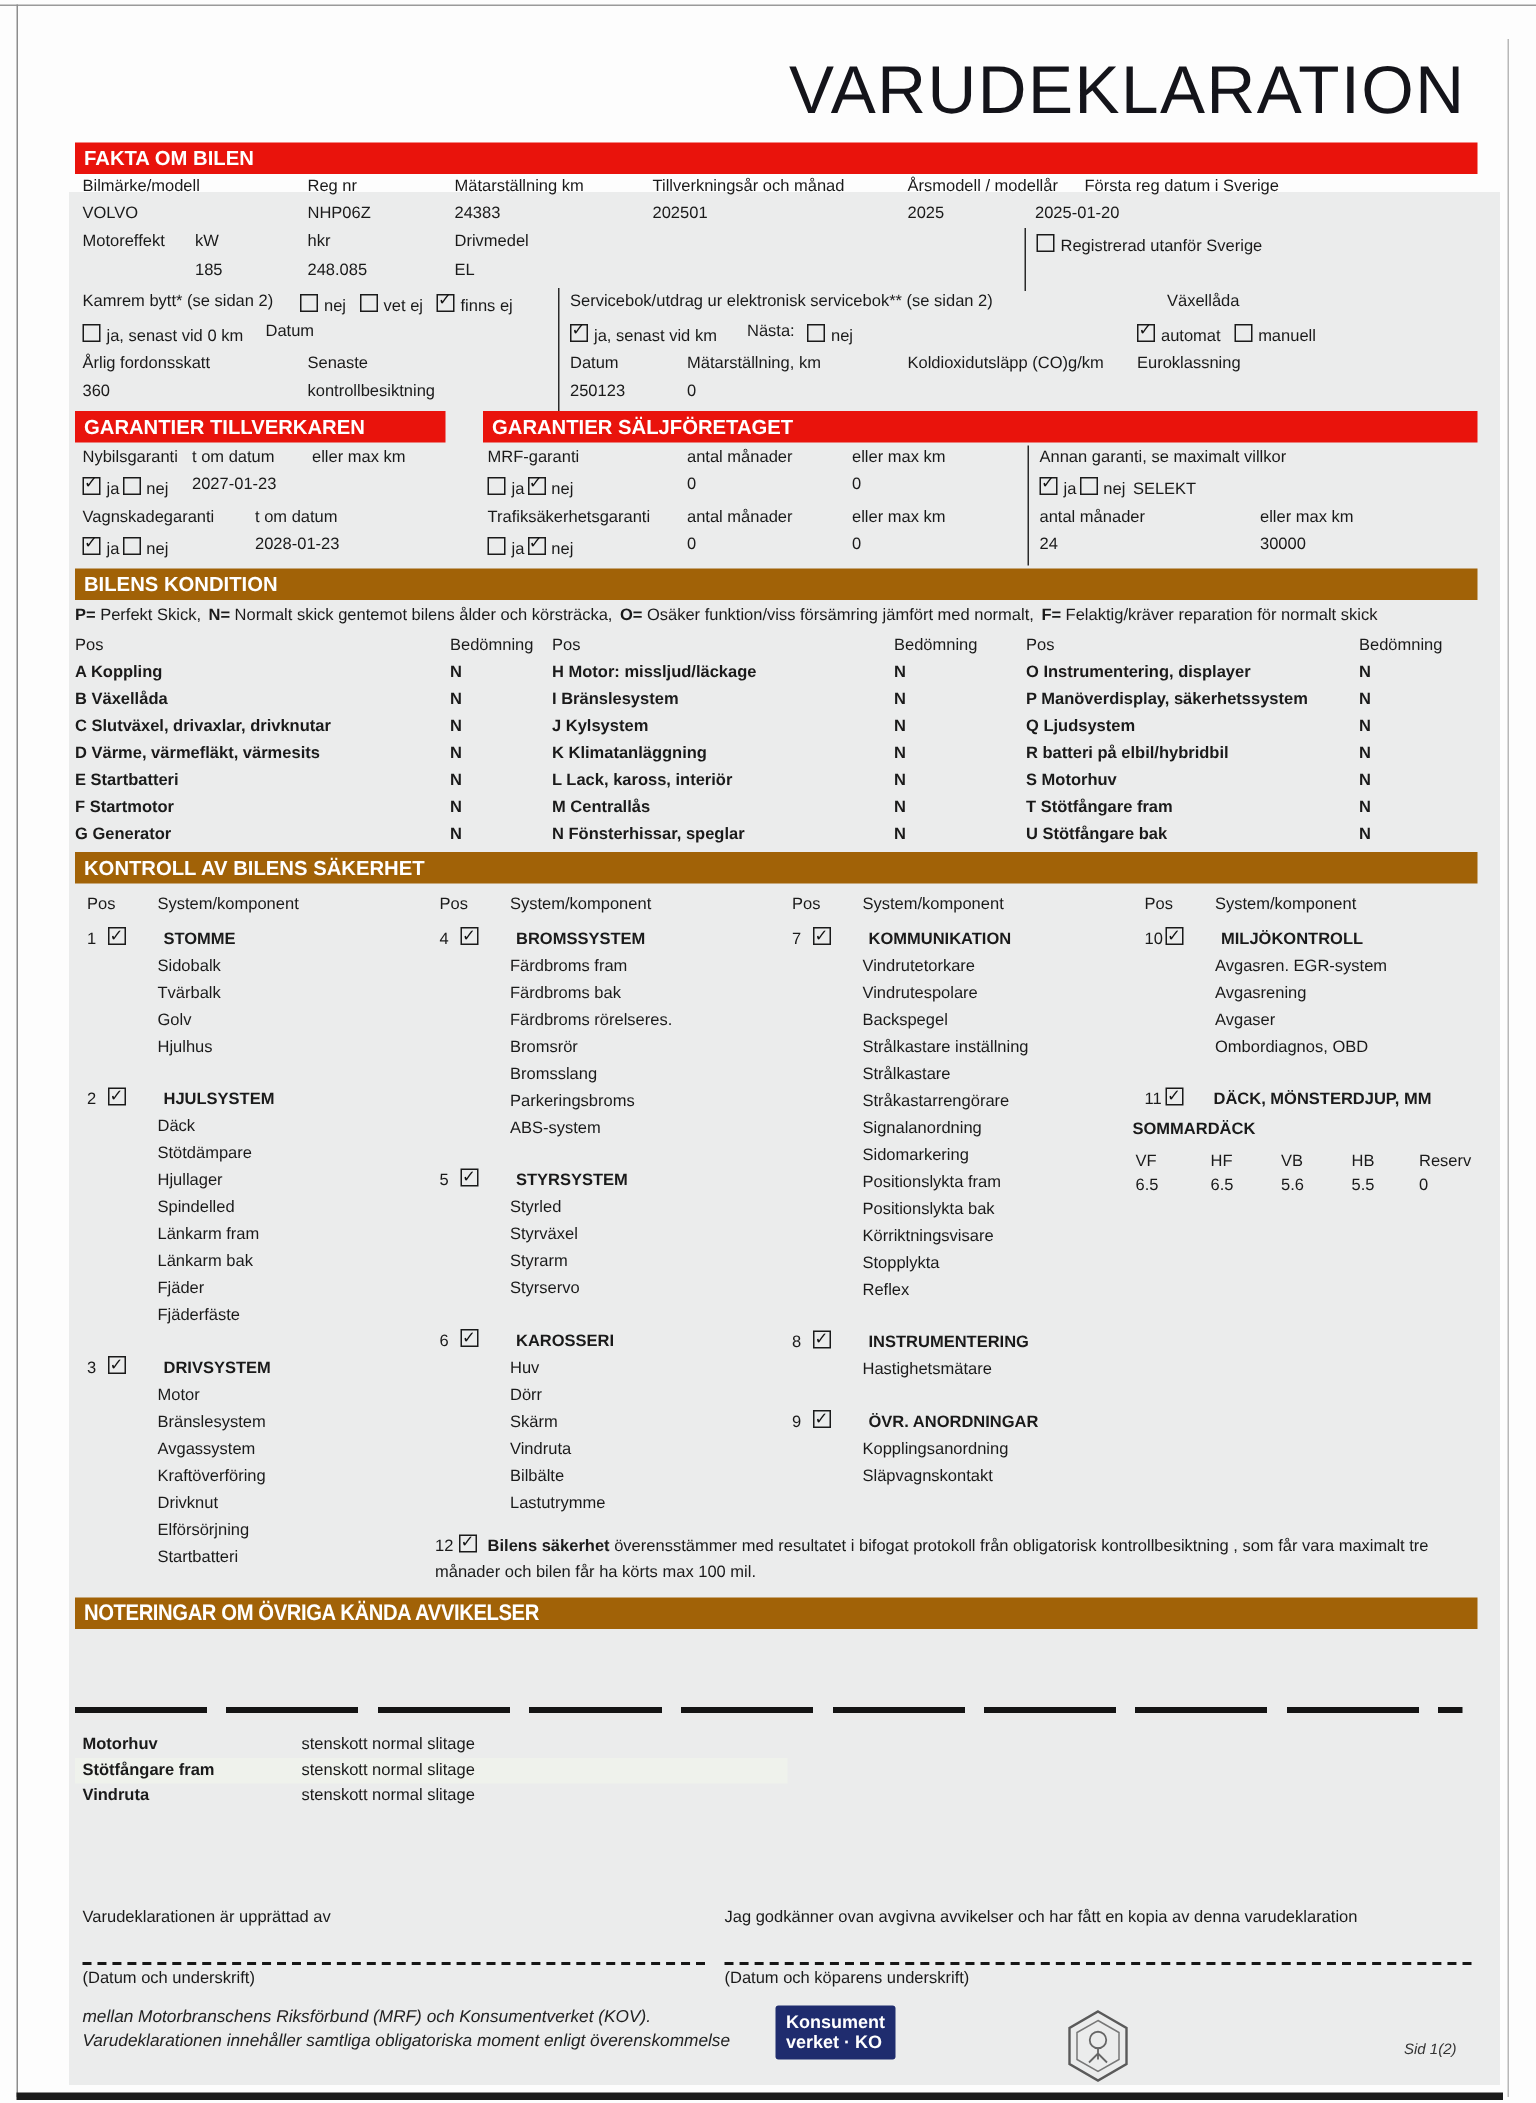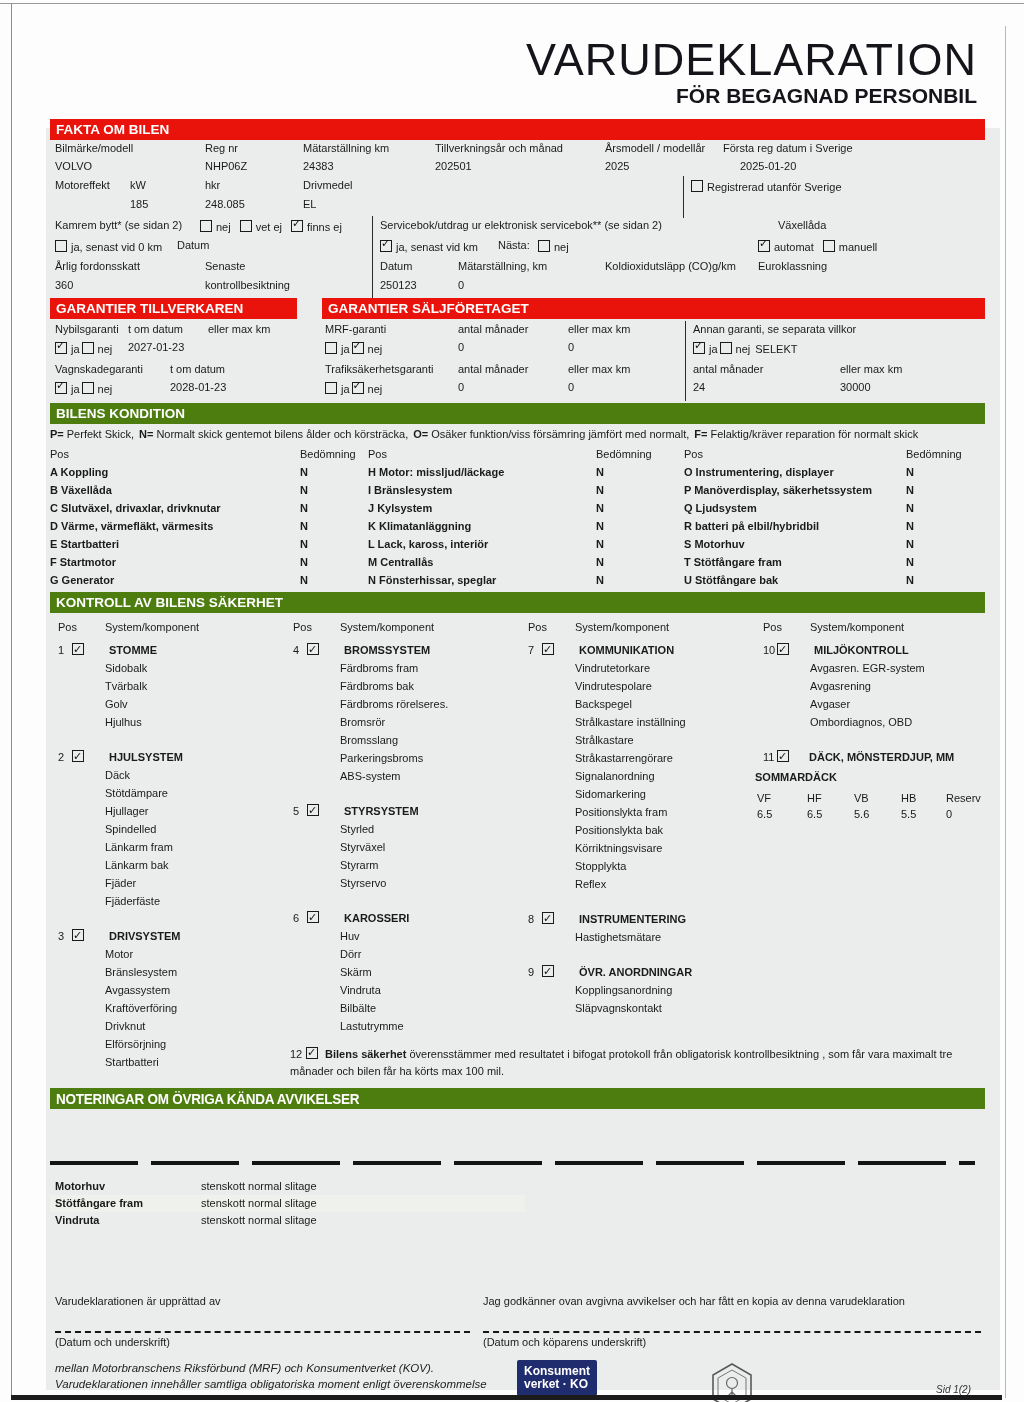--- a/index.html
+++ b/index.html
@@ -11,21 +11,21 @@
   .scan-bottom{position:absolute;left:11px;right:22px;bottom:2px;height:5px;background:#1b1b1b;}
   .bg-gray{position:absolute;left:46px;top:128px;width:954px;height:1262px;background:#ebecec;}
   .content{position:absolute;left:50px;top:0;width:935px;}
   
   .title-wrap{margin-top:36px;text-align:right;padding-right:8px;}
   .title-main{font-size:45px;line-height:48px;color:#14141a;letter-spacing:1px;}
   .title-sub{font-size:21px;font-weight:bold;color:#14141a;margin-top:0px;}
   
   .sec-hdr{height:17px;line-height:17px;padding:2px 6px;color:#fff;font-weight:bold;font-size:13.5px;}
   .red{background:#e9130c;}
-  .blue{background:#4d7c0f;}
+  .blue{background:#a16207;}
   .condensed{display:inline-block;transform:scaleX(.9);transform-origin:left center;font-size:15px;letter-spacing:-.3px;}
   
   .relbox{position:relative;font-size:11px;}
   .ab{position:absolute;white-space:nowrap;}
   .vline{position:absolute;width:1px;background:#2a2a2a;}
   
   [data-repeat]{display:inline;}
   .cb{display:inline-block;width:10px;height:10px;border:1px solid #1a1a1a;background:transparent;
       margin-right:4px;position:relative;top:1px;}
   .cb.checked::after{content:"✓";position:absolute;top:-4px;left:0;font-size:11px;font-weight:bold;color:#111;}
@@ -88,38 +88,37 @@
 
 <div class="scan-top"></div>
 <div class="scan-left"></div>
 <div class="scan-right"></div>
 <div class="bg-gray"></div>
 
 <div class="content">
 
   <div class="title-wrap">
     <div class="title-main">VARUDEKLARATION</div>
-    <div class="title-sub">FÖR BEGAGNAD PERSONBIL</div>
   </div>
 
   <div style="margin-top:11px;position:relative;">
     <div class="sec-hdr red">FAKTA OM BILEN</div>
     <div class="relbox" style="height:158px;">
       <span class="ab" style="left:5px;top:2px">Bilmärke/modell</span>
       <span class="ab" style="left:155px;top:2px">Reg nr</span>
       <span class="ab" style="left:253px;top:2px">Mätarställning km</span>
       <span class="ab" style="left:385px;top:2px">Tillverkningsår och månad</span>
       <span class="ab" style="left:555px;top:2px">Årsmodell / modellår</span>
       <span class="ab" style="left:673px;top:2px">Första reg datum i Sverige</span>
       <span class="ab" style="left:5px;top:20px">VOLVO</span>
       <span class="ab" style="left:155px;top:20px">NHP06Z</span>
       <span class="ab" style="left:253px;top:20px">24383</span>
       <span class="ab" style="left:385px;top:20px">202501</span>
       <span class="ab" style="left:555px;top:20px">2025</span>
-      <span class="ab" style="left:690px;top:20px">2025-01-20</span>
+      <span class="ab" style="left:640px;top:20px">2025-01-20</span>
 
       <span class="ab" style="left:5px;top:39px">Motoreffekt</span>
       <span class="ab" style="left:80px;top:39px">kW</span>
       <span class="ab" style="left:155px;top:39px">hkr</span>
       <span class="ab" style="left:253px;top:39px">Drivmedel</span>
       <div class="vline" style="left:633px;top:36px;height:42px;"></div>
       <span class="ab" style="left:641px;top:39px"><span class="cb"></span><span>Registrerad utanför Sverige</span></span>
       <span class="ab" style="left:80px;top:58px">185</span>
       <span class="ab" style="left:155px;top:58px">248.085</span>
       <span class="ab" style="left:253px;top:58px">EL</span>
@@ -157,21 +156,21 @@
       <div class="sec-hdr red" style="flex:1;">GARANTIER SÄLJFÖRETAGET</div>
     </div>
     <div class="relbox" style="height:84px;">
       <span class="ab" style="left:5px;top:4px">Nybilsgaranti</span>
       <span class="ab" style="left:78px;top:4px">t om datum</span>
       <span class="ab" style="left:158px;top:4px">eller max km</span>
       <span class="ab" style="left:275px;top:4px">MRF-garanti</span>
       <span class="ab" style="left:408px;top:4px">antal månader</span>
       <span class="ab" style="left:518px;top:4px">eller max km</span>
       <div class="vline" style="left:635px;top:2px;height:80px;"></div>
-      <span class="ab" style="left:643px;top:4px">Annan garanti, se separata villkor</span>
+      <span class="ab" style="left:643px;top:4px">Annan garanti, se maximalt villkor</span>
 
       <span class="ab" style="left:5px;top:22px" data-repeat="garantier.nybils_options"><span class="opt" style="margin-right:2px;"><span class="cb checked"></span><span>ja</span></span><span class="opt" style="margin-right:2px;"><span class="cb"></span><span>nej</span></span></span>
       <span class="ab" style="left:78px;top:22px">2027-01-23</span>
       <span class="ab" style="left:275px;top:22px" data-repeat="garantier.mrf_options"><span class="opt" style="margin-right:2px;"><span class="cb"></span><span>ja</span></span><span class="opt" style="margin-right:2px;"><span class="cb checked"></span><span>nej</span></span></span>
       <span class="ab" style="left:408px;top:22px">0</span>
       <span class="ab" style="left:518px;top:22px">0</span>
       <span class="ab" style="left:643px;top:22px"><span data-repeat="garantier.annan_options"><span class="opt" style="margin-right:2px;"><span class="cb checked"></span><span>ja</span></span><span class="opt" style="margin-right:2px;"><span class="cb"></span><span>nej</span></span></span><span style="margin-left:3px;">SELEKT</span></span>
 
       <span class="ab" style="left:5px;top:44px">Vagnskadegaranti</span>
       <span class="ab" style="left:120px;top:44px">t om datum</span>

